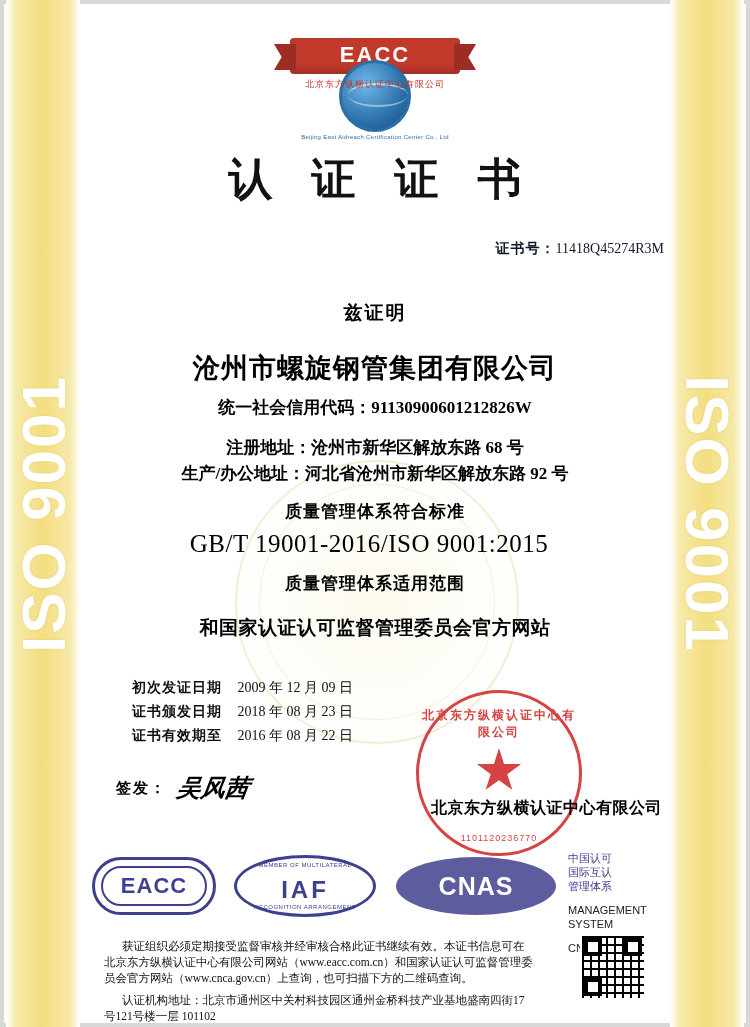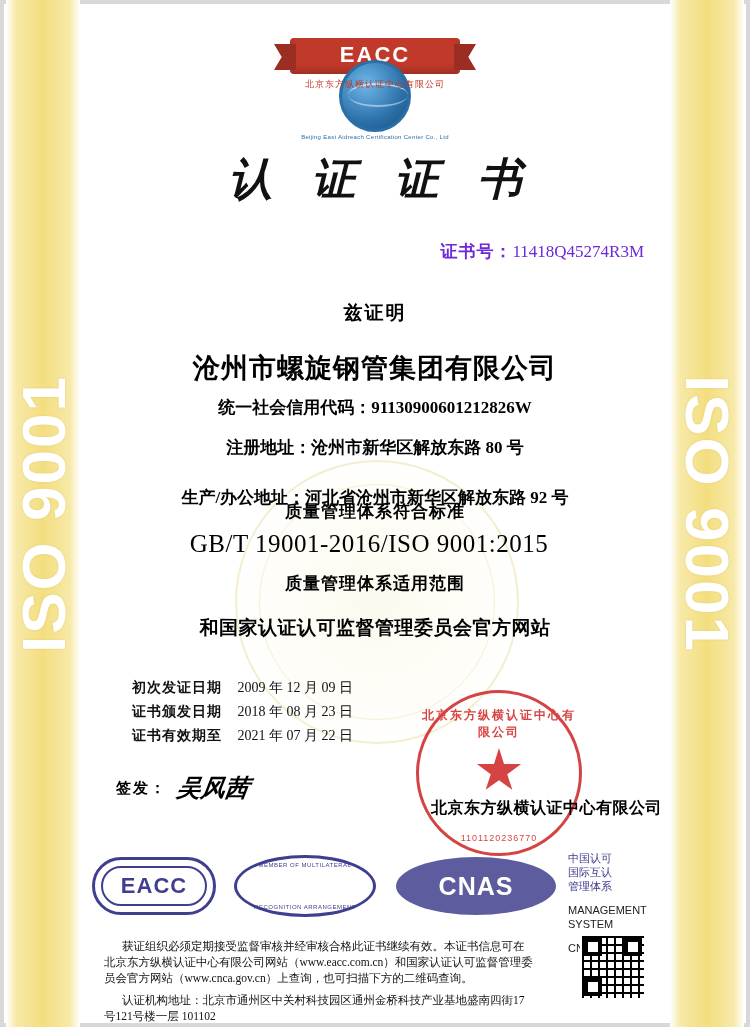--- a/index.html
+++ b/index.html
@@ -180,29 +180,28 @@
   .main-title {
     position: absolute;
     left: 0; right: 0;
     top: 150px;
     font-family: "Liberation Serif", serif;
     font-weight: bold;
     font-size: 44px;
     letter-spacing: 14px;
     color: #111;
     text-indent: 14px;
-    font-style: italic;
   }
 
   .cert-number {
     position: absolute;
-    right: 20px;
+    right: 0;
     top: 240px;
-    font-size: 17px;
-    color: #6d28d9;
+    font-size: 14px;
+    color: #0f172a;
   }
   .cert-number .label { font-weight: bold; letter-spacing: 1px; }
   .cert-number .value { font-family: "Liberation Serif", serif; }
 
   .hereby {
     position: absolute;
     left: 0; right: 0;
     top: 300px;
     font-size: 19px;
     font-weight: bold;
@@ -232,21 +231,20 @@
     top: 436px;
     font-size: 17px;
     font-weight: bold;
   }
   .addr2 {
     position: absolute;
     left: 0; right: 0;
     top: 462px;
     font-size: 17px;
     font-weight: bold;
-    margin-top: 24px;
   }
 
   .std-caption {
     position: absolute;
     left: 0; right: 0;
     top: 500px;
     font-size: 17px;
     font-weight: bold;
     letter-spacing: 1px;
   }
@@ -544,41 +542,41 @@
     <div class="cert-number">
       <span class="label">证书号：</span><span class="value">11418Q45274R3M</span>
     </div>
 
     <div class="hereby">兹证明</div>
 
     <div class="company">沧州市螺旋钢管集团有限公司</div>
 
     <div class="credit-code">统一社会信用代码：91130900601212826W</div>
 
-    <div class="addr1">注册地址：沧州市新华区解放东路 80 号</div>
+    <div class="addr1">注册地址：沧州市新华区解放东路 68 号</div>
     <div class="addr2">生产/办公地址：河北省沧州市新华区解放东路 92 号</div>
 
     <div class="std-caption">质量管理体系符合标准</div>
     <div class="std-value">GB/T 19001-2016/ISO 9001:2015</div>
 
     <div class="scope-caption">质量管理体系适用范围</div>
     <div class="scope-value">和国家认证认可监督管理委员会官方网站</div>
 
     <div class="dates">
       <div class="row">
         <span class="dlabel">初次发证日期</span>
         <span class="dval">2009 年 12 月 09 日</span>
       </div>
       <div class="row">
         <span class="dlabel">证书颁发日期</span>
         <span class="dval">2018 年 08 月 23 日</span>
       </div>
       <div class="row">
         <span class="dlabel">证书有效期至</span>
-        <span class="dval">2021 年 07 月 22 日</span>
+        <span class="dval">2016 年 08 月 22 日</span>
       </div>
     </div>
 
     <div class="signature-block">
       <span class="sig-label">签发：</span><span class="sig-name">吴风茜</span>
     </div>
 
     <div class="stamp">
       <div class="arc-top">北京东方纵横认证中心有限公司</div>
       <div class="star"></div>
@@ -587,20 +585,21 @@
 
     <div class="issuer">北京东方纵横认证中心有限公司</div>
 
     <div class="logos-row">
       <div class="logo-eacc">
         <div class="inner">EACC</div>
       </div>
 
       <div class="logo-iaf">
         <div class="iaf-top">MEMBER OF MULTILATERAL</div>
+        <div class="iaf-main">IAF</div>
         <div class="iaf-bottom">RECOGNITION ARRANGEMENT</div>
       </div>
 
       <div class="logo-cnas">
         <span>CNAS</span>
       </div>
 
       <div class="cnas-text">
         <div class="cn-lines">中国认可</div>
         <div class="cn-lines">国际互认</div>

